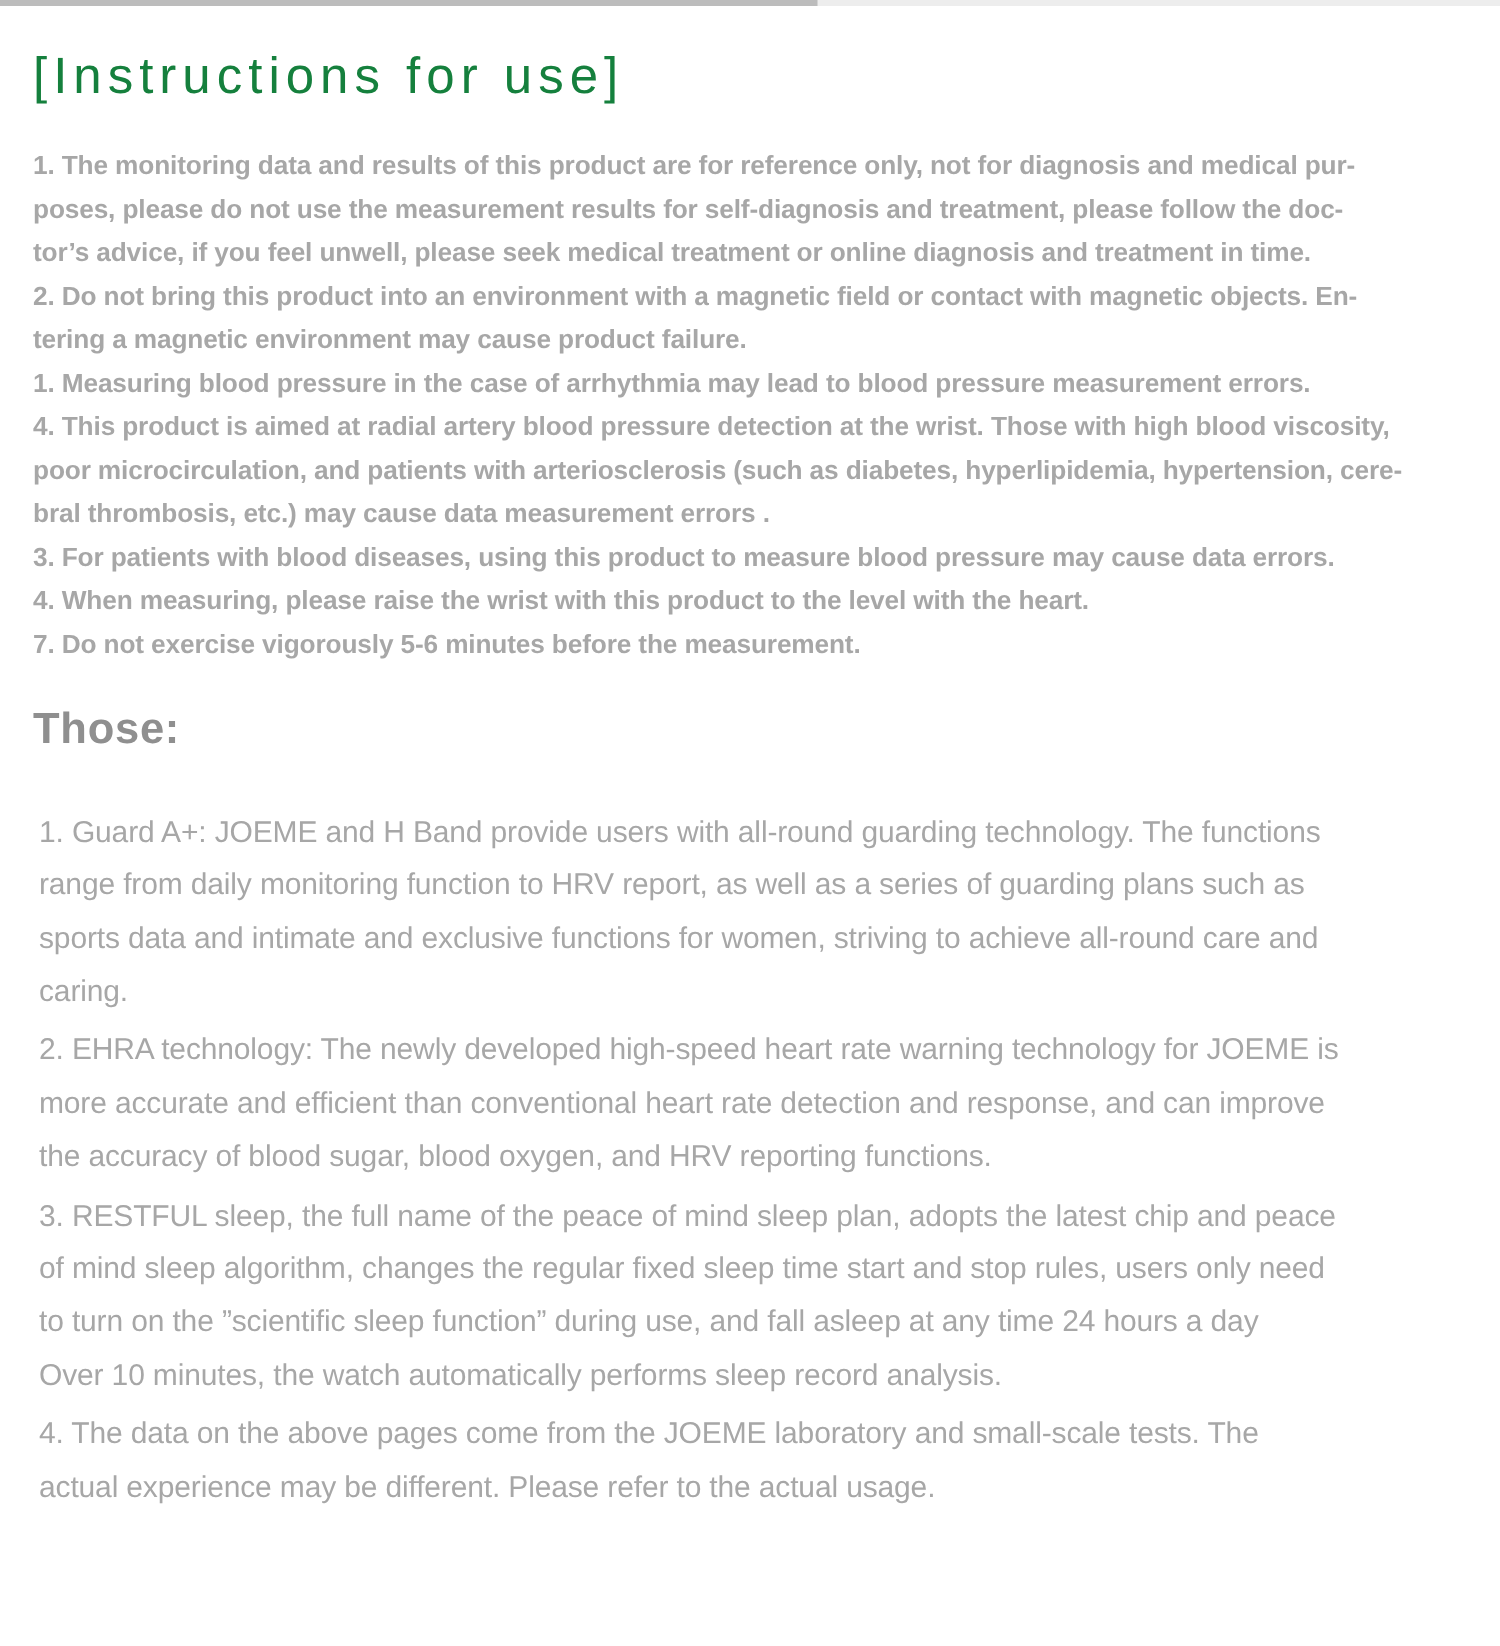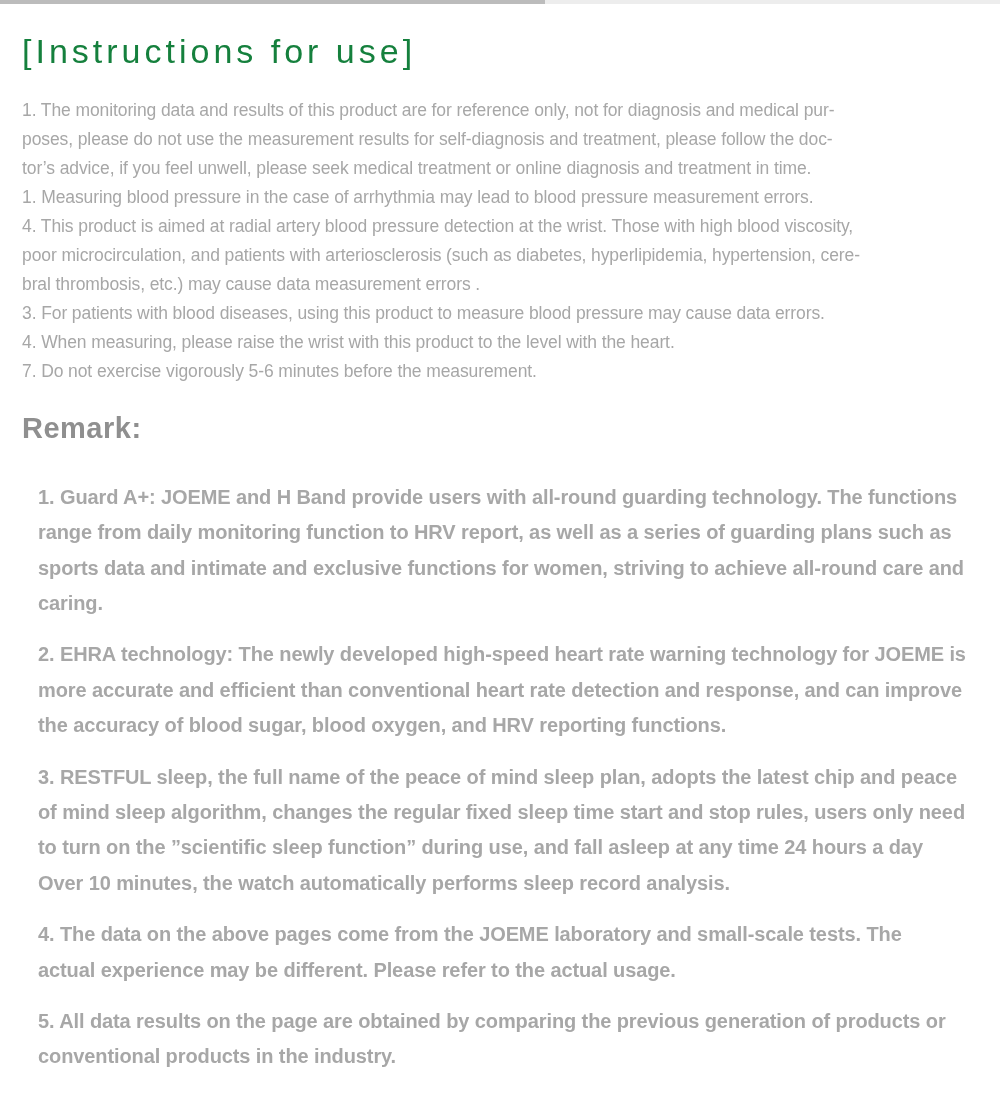--- a/index.html
+++ b/index.html
@@ -38,82 +38,82 @@
     color: #15803d;
     white-space: pre;
   }
   section.instructions {
     margin-top: 28px;
   }
   section.instructions p {
     margin: 0;
     font-size: 17.5px;
     line-height: 29px;
-    font-weight: 400;
+    font-weight: 700;
     letter-spacing: -0.1px;
     color: #a7a7a7;
     white-space: pre;
   }
   h2.remark-heading {
     margin: 25px 0 0 0;
     font-size: 29px;
     line-height: 1.2;
     font-weight: 600;
     letter-spacing: 0.5px;
     color: #8f8f8f;
     white-space: pre;
   }
   section.remark {
     margin-top: 34px;
   }
   section.remark p {
-    margin: 16px;
+    margin: 4px;
     font-size: 20px;
     line-height: 35.4px;
-    font-weight: 700;
+    font-weight: 400;
     letter-spacing: -0.1px;
     color: #a7a7a7;
     white-space: pre;
   }
 </style>
 </head>
 <body>
 
 <div class="topbar">
   <div class="fill"></div>
 </div>
 
 <main>
   <h1 class="page-title">[Instructions for use]</h1>
 
   <section class="instructions">
     <p>1. The monitoring data and results of this product are for reference only, not for diagnosis and medical pur-
 poses, please do not use the measurement results for self-diagnosis and treatment, please follow the doc-
 tor’s advice, if you feel unwell, please seek medical treatment or online diagnosis and treatment in time.</p>
+    <p>2. Do not bring this product into an environment with a magnetic field or contact with magnetic objects. En-
+tering a magnetic environment may cause product failure.</p>
     <p>1. Measuring blood pressure in the case of arrhythmia may lead to blood pressure measurement errors.</p>
     <p>4. This product is aimed at radial artery blood pressure detection at the wrist. Those with high blood viscosity,
 poor microcirculation, and patients with arteriosclerosis (such as diabetes, hyperlipidemia, hypertension, cere-
 bral thrombosis, etc.) may cause data measurement errors .</p>
     <p>3. For patients with blood diseases, using this product to measure blood pressure may cause data errors.</p>
     <p>4. When measuring, please raise the wrist with this product to the level with the heart.</p>
     <p>7. Do not exercise vigorously 5-6 minutes before the measurement.</p>
   </section>
 
-  <h2 class="remark-heading">Remark:</h2>
+  <h2 class="remark-heading">Those:</h2>
 
   <section class="remark">
     <p>1. Guard A+: JOEME and H Band provide users with all-round guarding technology. The functions
 range from daily monitoring function to HRV report, as well as a series of guarding plans such as
 sports data and intimate and exclusive functions for women, striving to achieve all-round care and
 caring.</p>
     <p>2. EHRA technology: The newly developed high-speed heart rate warning technology for JOEME is
 more accurate and efficient than conventional heart rate detection and response, and can improve
 the accuracy of blood sugar, blood oxygen, and HRV reporting functions.</p>
     <p>3. RESTFUL sleep, the full name of the peace of mind sleep plan, adopts the latest chip and peace
 of mind sleep algorithm, changes the regular fixed sleep time start and stop rules, users only need
 to turn on the ”scientific sleep function” during use, and fall asleep at any time 24 hours a day
 Over 10 minutes, the watch automatically performs sleep record analysis.</p>
     <p>4. The data on the above pages come from the JOEME laboratory and small-scale tests. The
 actual experience may be different. Please refer to the actual usage.</p>
-    <p>5. All data results on the page are obtained by comparing the previous generation of products or
-conventional products in the industry.</p>
   </section>
 </main>
 
 </body></html>

